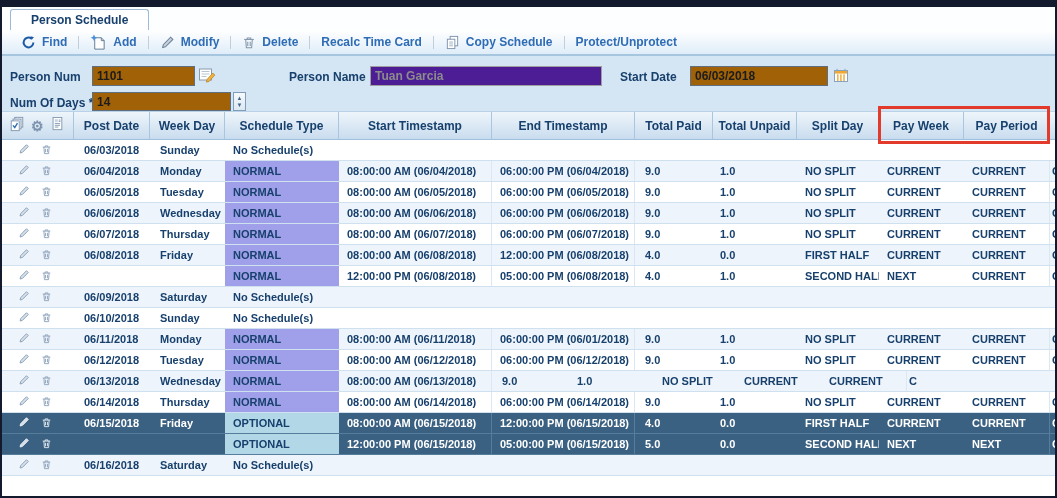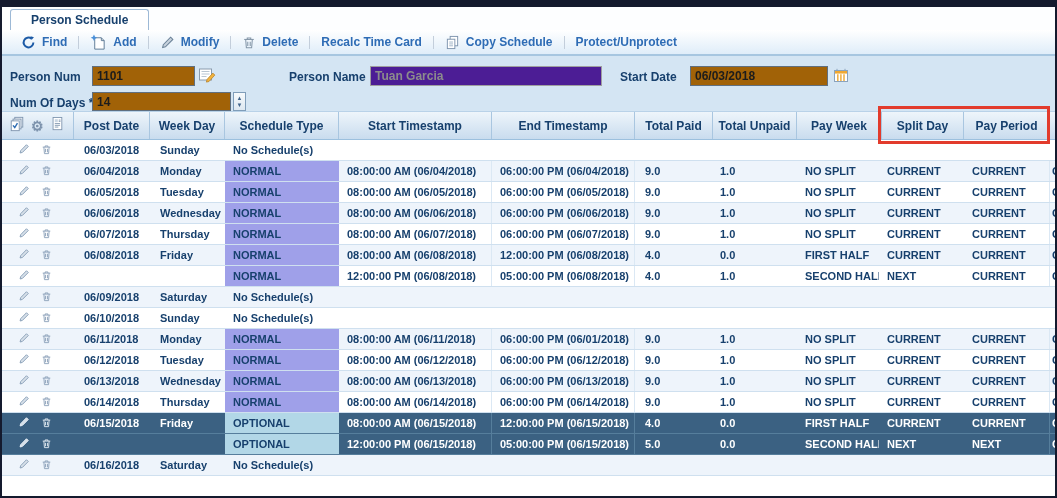--- a/index.html
+++ b/index.html
@@ -191,22 +191,22 @@
               <path d="M10 4.5 h2 M10 6 h2 M5.5 8.5 h6 M5.5 10.5 h6 M5.5 12.5 h4" stroke="#7d93ad"></path>
             </svg></span>
       </div>
       <div class="gh" style="width:76px">Post Date</div>
       <div class="gh" style="width:75px">Week Day</div>
       <div class="gh" style="width:114px">Schedule Type</div>
       <div class="gh" style="width:153px">Start Timestamp</div>
       <div class="gh" style="width:143px">End Timestamp</div>
       <div class="gh" style="width:78px">Total Paid</div>
       <div class="gh" style="width:84px">Total Unpaid</div>
+      <div class="gh" style="width:82px">Split Day</div>
       <div class="gh" style="width:85px">Pay Week</div>
-      <div class="gh" style="width:82px">Split Day</div>
       <div class="gh" style="width:86px">Pay Period</div>
       <div class="gh" style="flex:1;border-right:none"></div>
     </div>
 
     <div>
         <div class="grid-row">
     <div class="cell c-tools">
       <span><svg width="12" height="12" viewBox="0 0 16 16">
                 <path d="M11.3 2.3 L13.7 4.7 L5.8 12.6 L2.8 13.3 L3.5 10.3 Z" fill="#d7e0e9" stroke="currentColor" stroke-width="1.3"></path>
               </svg></span>
@@ -478,21 +478,20 @@
                 <path d="M2.5 4.5 h11"></path>
                 <path d="M6 4.5 V2.8 h4 v1.7"></path>
                 <path d="M4.2 4.5 l0.8 9.5 h6 l0.8-9.5"></path>
                 <path d="M6.6 7 v5 M9.4 7 v5"></path>
               </svg></span>
     </div>
     <div class="cell c-postdate">06/13/2018</div>
     <div class="cell c-weekday">Wednesday</div>
     <div class="cell c-schedtype st-normal">NORMAL</div>
     <div class="cell c-startts">08:00:00 AM (06/13/2018)</div>
-    <div class="cell c-endts">06:00:00 PM (06/13/2018)</div>
     <div class="cell c-paid">9.0</div>
     <div class="cell c-unpaid">1.0</div>
     <div class="cell c-split">NO SPLIT</div>
     <div class="cell c-payweek">CURRENT</div>
     <div class="cell c-payperiod">CURRENT</div>
     <div class="cell c-extra">C</div>
   </div>
         <div class="grid-row sched">
     <div class="cell c-tools">
       <span><svg width="12" height="12" viewBox="0 0 16 16">

